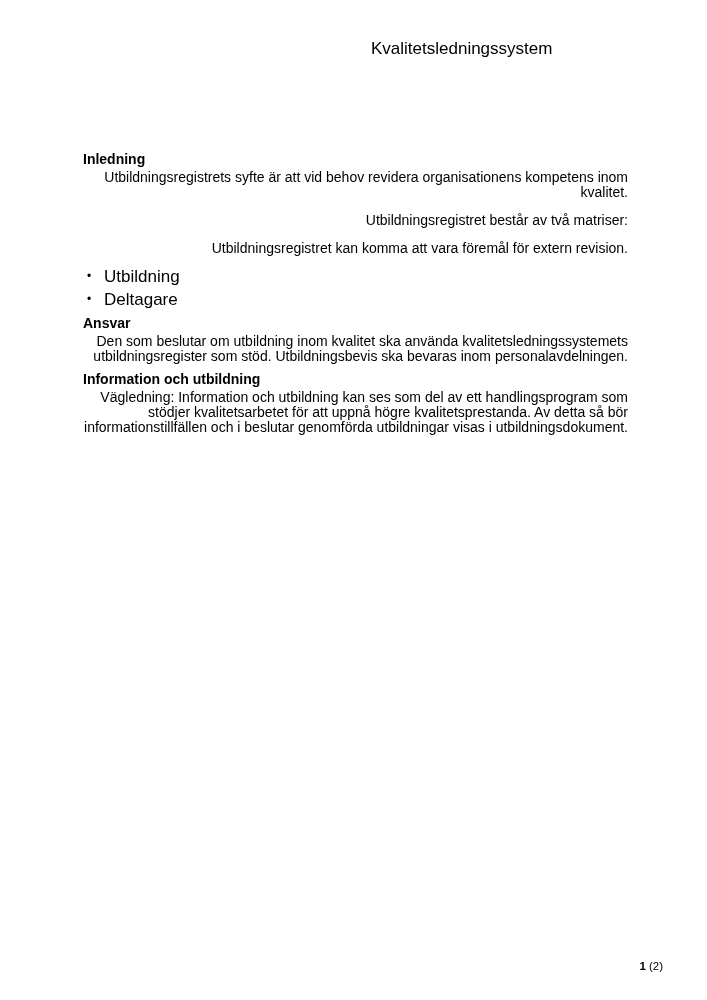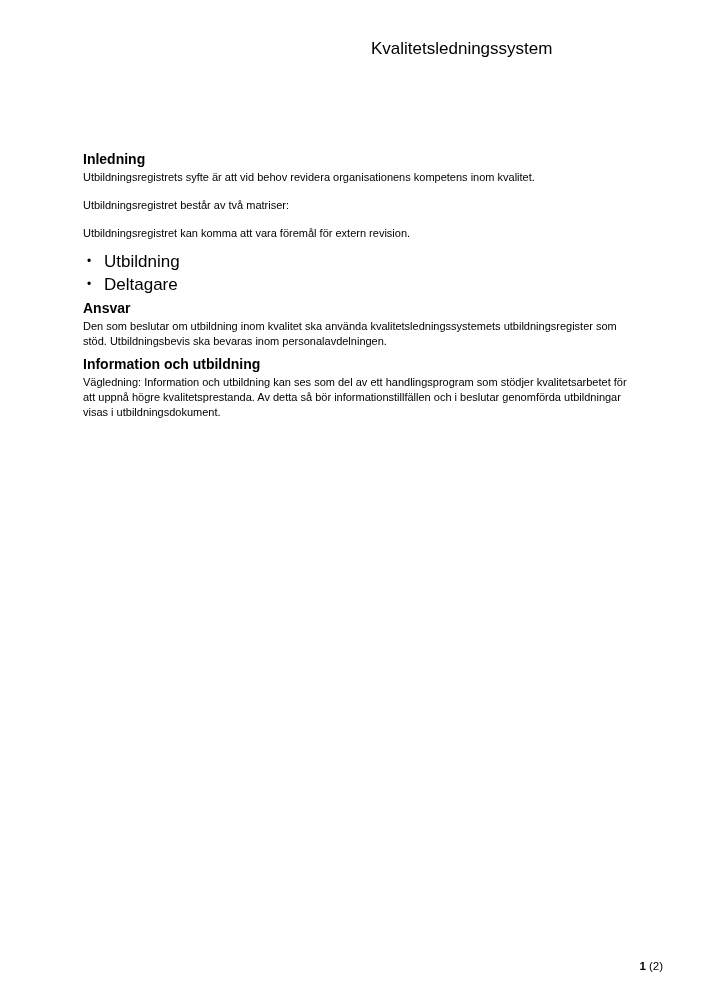--- a/index.html
+++ b/index.html
@@ -43,23 +43,24 @@
   .doc-body h2 {
     font-size: 14px;
     line-height: 17px;
     font-weight: bold;
     margin: 0 0 2px 0;
   }
   .doc-section + .doc-section h2 {
     margin-top: 7px;
   }
   .doc-body p {
-    font-size: 11px;
+    font-size: 14px;
     line-height: 15px;
     margin: 0 0 13px 0;
+    text-align: right;
   }
   .doc-body p:last-child { margin-bottom: 0; }
   ul.bullet-list {
     list-style: none;
     margin: 5px 0 2px 0;
     padding: 0;
   }
   ul.bullet-list li {
     position: relative;
     font-size: 17px;

